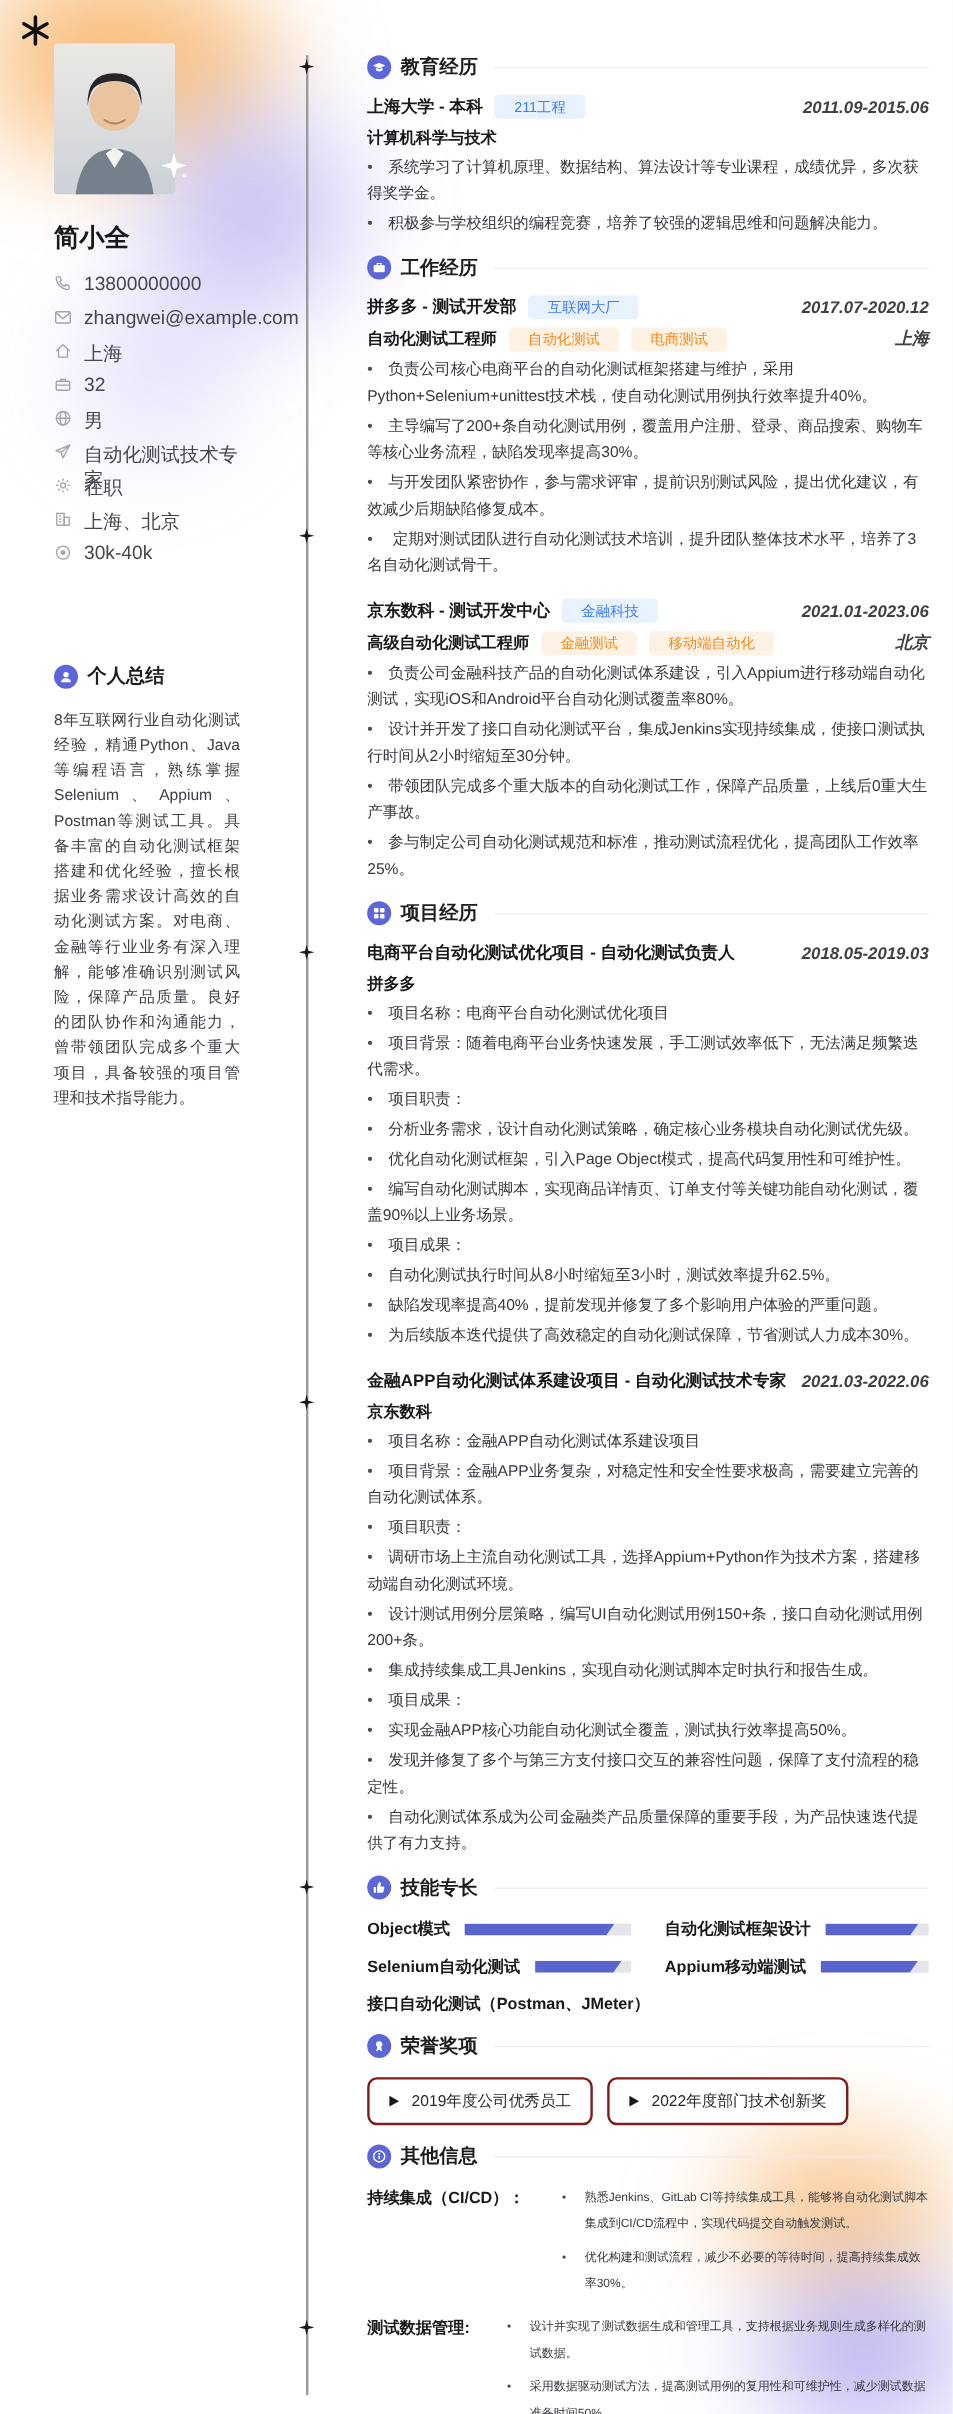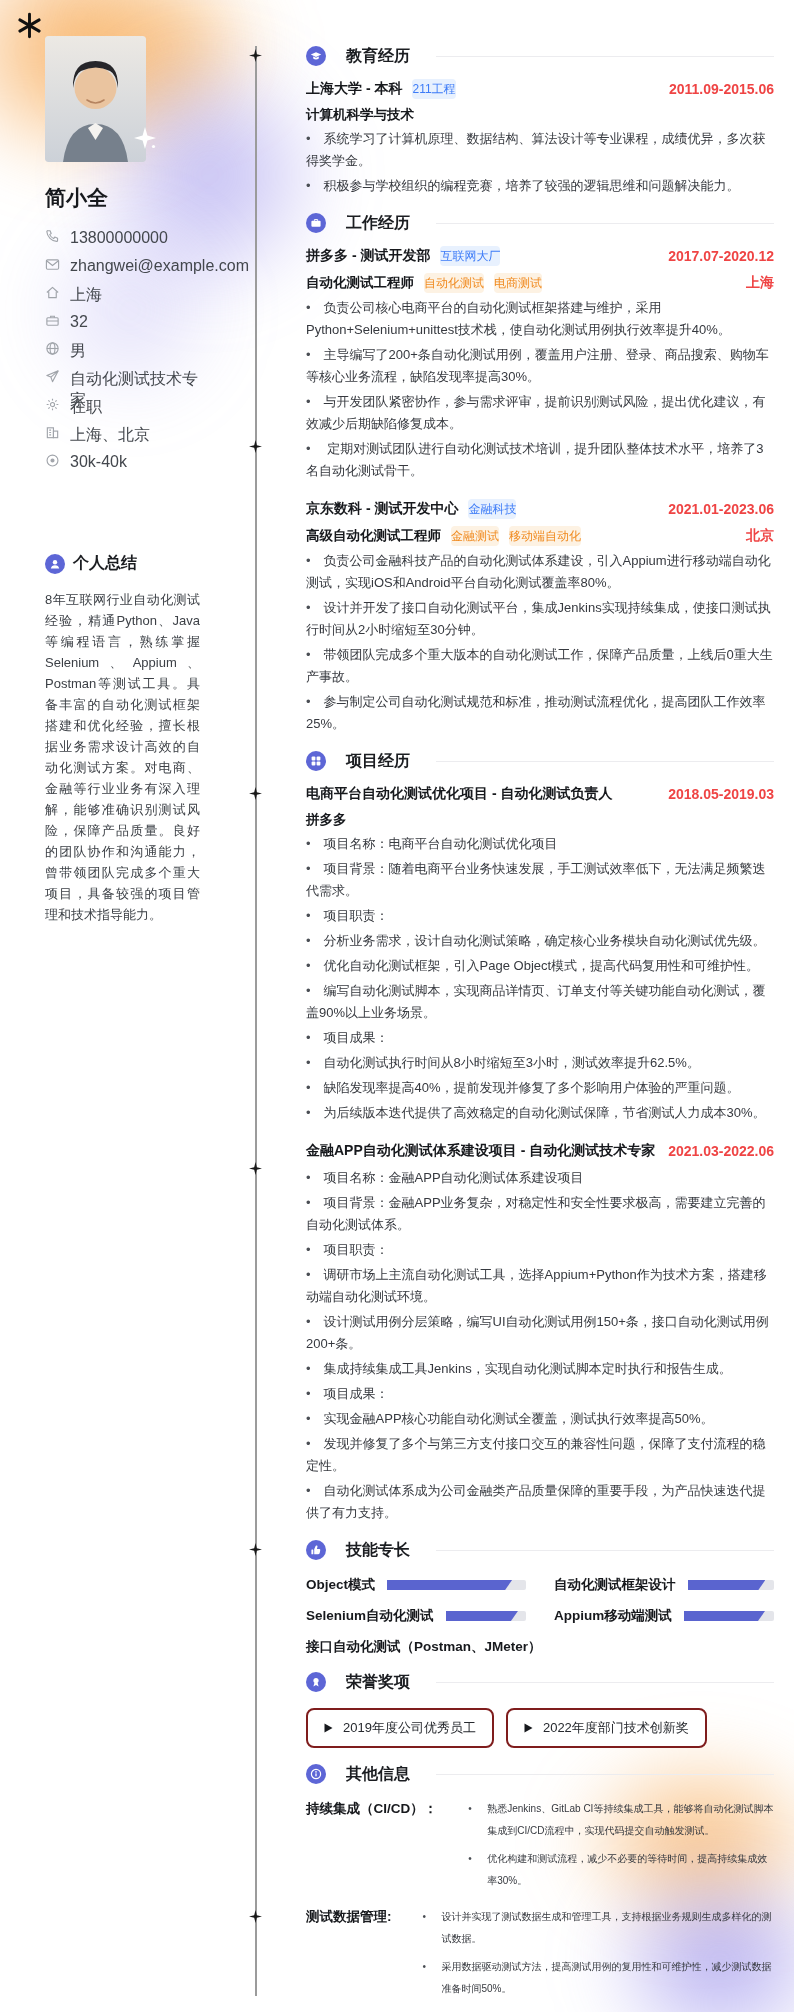--- a/index.html
+++ b/index.html
@@ -30,32 +30,32 @@
   .side-head{display:flex;align-items:center;gap:8px;margin-top:72px;}
   .sec-ic{flex:0 0 20px;width:20px;height:20px;border-radius:50%;background:var(--accent,#5d66d6);
           display:flex;align-items:center;justify-content:center;}
   h2{font-size:16px;font-weight:bold;color:#1b1d21;margin:0;}
   .summary{font-size:13px;line-height:21px;color:#3c4046;margin:15px 0 0;text-align:justify;}
 
   
   .main{position:absolute;left:306px;top:44px;width:468px;}
   .sec{margin-top:14px;}
   .sec:first-child{margin-top:0;}
-  .sec-head{position:relative;display:flex;align-items:center;gap:20px;height:24px;margin-bottom:10px;}
+  .sec-head{position:relative;display:flex;align-items:center;gap:8px;height:24px;margin-bottom:10px;}
   .rule{flex:1;height:1px;background:#ececef;margin-left:6px;}
   .sparkle{position:absolute;left:-57px;top:5px;line-height:0;}
   .sparkle.inb{top:3px;}
   .entry{margin-top:14px;}
   .entry + .entry{margin-top:16px;}
   .erow{position:relative;display:flex;align-items:center;height:22px;margin-bottom:5px;}
   .etitle{font-size:14px;font-weight:bold;color:#17191d;}
-  .tag{font-size:12px;line-height:1;padding:4px 0;border-radius:4px;margin-left:10px;white-space:nowrap;}
+  .tag{font-size:12px;line-height:1;padding:4px 16px;border-radius:4px;margin-left:10px;white-space:nowrap;}
   .tag.blue{background:var(--tag_blue_bg,#e8f1fe);color:var(--tag_blue_text,#3e7cf7);}
   .tag.orange{background:var(--tag_orange_bg,#fdf2e3);color:var(--tag_orange_text,#f08a1f);}
-  .edate{margin-left:auto;font-size:14px;font-weight:bold;color:#ef4444;white-space:nowrap;}
+  .edate{margin-left:auto;font-size:14px;font-weight:bold;color:#404040;white-space:nowrap;font-style:italic;}
   .esub{font-size:13.5px;font-weight:bold;color:#17191d;height:20px;margin-bottom:3px;display:flex;align-items:center;}
   .b{position:relative;font-size:13px;line-height:22px;margin:0 0 3px;color:#36393f;}
   .b::before{content:"•";margin-right:13px;color:#4a4e54;}
 
   
   .skills{display:grid;grid-template-columns:1fr 1fr;column-gap:28px;row-gap:13px;}
   .skill{display:flex;align-items:center;gap:12px;}
   .slabel{font-size:13.5px;font-weight:bold;color:#17191d;white-space:nowrap;}
   .sbar{flex:1;height:10px;background:var(--bar_track,#e4e5ea);border-radius:2px;}
   .sfill{height:100%;background:var(--bar_fill,#5a64cf);clip-path:polygon(0 0,100% 0,calc(100% - 7px) 100%,0 100%);}
@@ -342,20 +342,21 @@
       <div class="entry">
         <div class="erow">
           <span class="sparkle" style="top:22px;">
             <svg width="13" height="13" viewBox="0 0 20 20">
                 <path d="M10 0 12 8 20 10 12 12 10 20 8 12 0 10 8 8Z" fill="#1a1a1a"></path>
               </svg>
           </span>
           <span class="etitle">金融APP自动化测试体系建设项目 - 自动化测试技术专家</span>
           <span class="edate">2021.03-2022.06</span>
         </div>
+        <div class="esub">京东数科</div>
         <p class="b">项目名称：金融APP自动化测试体系建设项目</p>
         <p class="b">项目背景：金融APP业务复杂，对稳定性和安全性要求极高，需要建立完善的自动化测试体系。</p>
         <p class="b">项目职责：</p>
         <p class="b">调研市场上主流自动化测试工具，选择Appium+Python作为技术方案，搭建移动端自动化测试环境。</p>
         <p class="b">设计测试用例分层策略，编写UI自动化测试用例150+条，接口自动化测试用例200+条。</p>
         <p class="b">集成持续集成工具Jenkins，实现自动化测试脚本定时执行和报告生成。</p>
         <p class="b">项目成果：</p>
         <p class="b">实现金融APP核心功能自动化测试全覆盖，测试执行效率提高50%。</p>
         <p class="b">发现并修复了多个与第三方支付接口交互的兼容性问题，保障了支付流程的稳定性。</p>
         <p class="b">自动化测试体系成为公司金融类产品质量保障的重要手段，为产品快速迭代提供了有力支持。</p>

